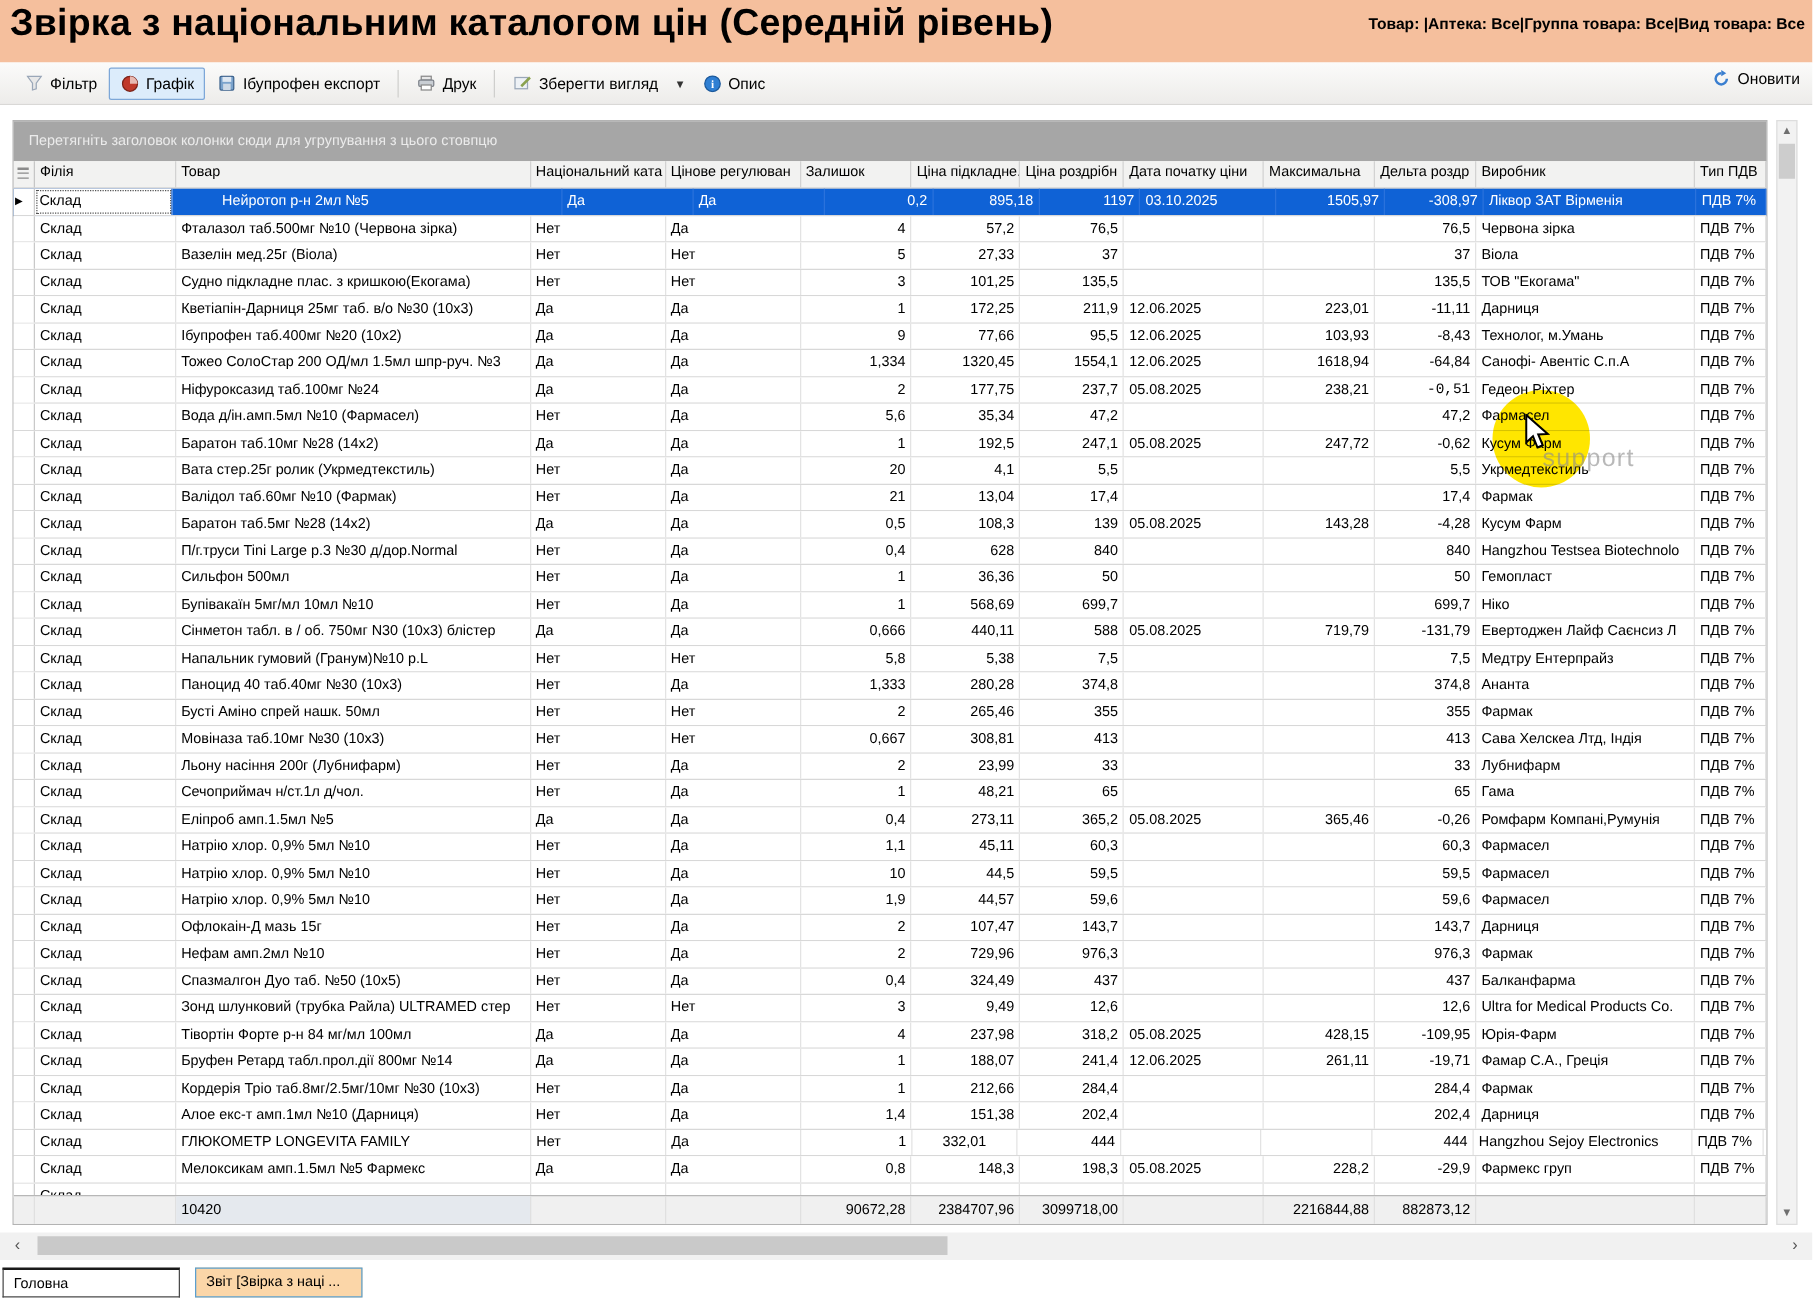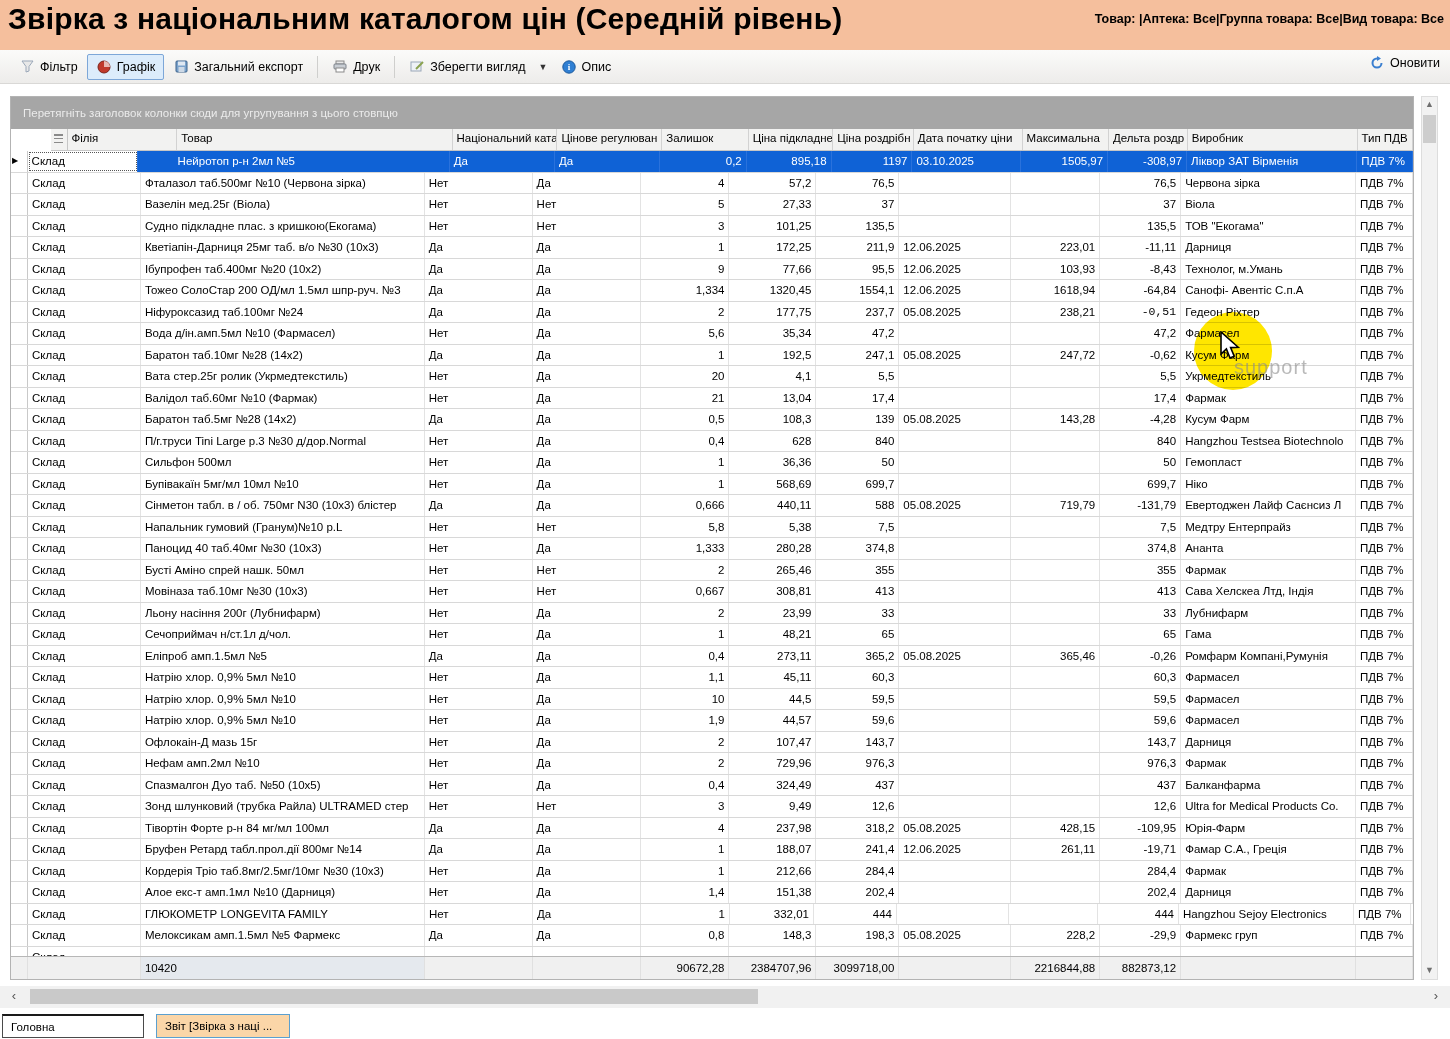--- a/index.html
+++ b/index.html
@@ -21,21 +21,21 @@
   .tbtn.active { background:#dcecfb; border-color:#7da7d8; }
   .sep { width:1px; height:22px; background:#cfcfcd; margin:0 5px; }
   .drop { font-size:9px; color:#333; padding:4px 4px; }
   .refresh { position:absolute; right:10px; top:5px; display:flex; align-items:center; gap:5px; font-size:12.5px; }
   .icn { display:inline-flex; width:16px; height:16px; align-items:center; justify-content:center; }
   
   .grid { position:absolute; left:10px; top:96px; width:1404px; height:884px;
     border:1px solid #b3b3b3; background:#fff; }
   .groupbar { height:32px; background:#a6a6a6; color:#ebebeb; font-size:11.5px;
     line-height:32px; padding-left:12px; }
-  .hr { display:flex; height:22px; background:#f2f2f1; border-bottom:1px solid #c6c6c6;margin-left:40px; }
+  .hr { display:flex; height:22px; background:#f2f2f1; border-bottom:1px solid #c6c6c6; }
   .hc { border-right:1px solid #d2d2d2; font-size:11.5px; padding:3px 3px 0 4px;
     white-space:nowrap; overflow:hidden; }
   .hgutter { width:17px; border-right:1px solid #c6c6c6; position:relative; }
   .hgutter i { position:absolute; left:3px; top:5px; width:9px; height:9px;
     border-top:2px solid #8a8a8a; border-bottom:1px solid #8a8a8a; }
   .hgutter i:before { content:""; position:absolute; left:0; top:2px; width:9px; height:1px; background:#8a8a8a; }
   .gbody { }
   .tr { display:flex; height:21.5px; border-bottom:1px solid #d8d8d8; background:#fff; }
   .tr.partial { height:11px; overflow:hidden; border-bottom:none; }
   .td { border-right:1px solid #e3e3e3; font-size:11.5px; line-height:20px;
@@ -106,21 +106,21 @@
     <span>Графік</span>
   </div>
   <div class="tbtn">
     <span class="icn">
       <svg width="13" height="13" viewBox="0 0 13 13">
           <rect x="1" y="1" width="11" height="11" rx="1" fill="#7ba3cc" stroke="#3c628c"></rect>
           <rect x="3" y="1.5" width="7" height="4" fill="#dfe8f2"></rect>
           <rect x="3.5" y="7" width="6" height="5" fill="#cdd9e6"></rect>
         </svg>
     </span>
-    <span>Загальний експорт</span>
+    <span>Ібупрофен експорт</span>
   </div>
   <div class="sep"></div>
   <div class="tbtn">
     <span class="icn">
       <svg width="14" height="13" viewBox="0 0 14 13">
           <rect x="3" y="1" width="8" height="3" fill="#e8e8e8" stroke="#8a8a8a"></rect>
           <rect x="1" y="4" width="12" height="5" rx="1" fill="#c9ced4" stroke="#7d828a"></rect>
           <rect x="3" y="8" width="8" height="4" fill="#fff" stroke="#8a8a8a"></rect>
         </svg>
     </span>
@@ -702,21 +702,21 @@
         <div class="td" style="width: 175px;">Дарниця</div>
         <div class="td" style="width: 57px;">ПДВ 7%</div>
       </div>
       <div class="tr">
         <div class="td gutter"></div>
         <div class="td" style="width: 113px;">Склад</div>
         <div class="td" style="width: 284px;">ГЛЮКОМЕТР LONGEVITA FAMILY</div>
         <div class="td" style="width: 108px;">Нет</div>
         <div class="td" style="width: 108px;">Да</div>
         <div class="td r" style="width: 89px;">1</div>
-        <div class="td r" style="width: 84px;">332,01</div>
+        <div class="td r" style="width: 84px; text-align: center;">332,01</div>
         <div class="td r" style="width: 83px;">444</div>
         <div class="td" style="width: 112px;"></div>
         <div class="td r" style="width: 89px;"></div>
         <div class="td r" style="width: 81px;">444</div>
         <div class="td" style="width: 175px;">Hangzhou Sejoy Electronics</div>
         <div class="td" style="width: 57px;">ПДВ 7%</div>
       </div>
       <div class="tr">
         <div class="td gutter"></div>
         <div class="td" style="width: 113px;">Склад</div>

